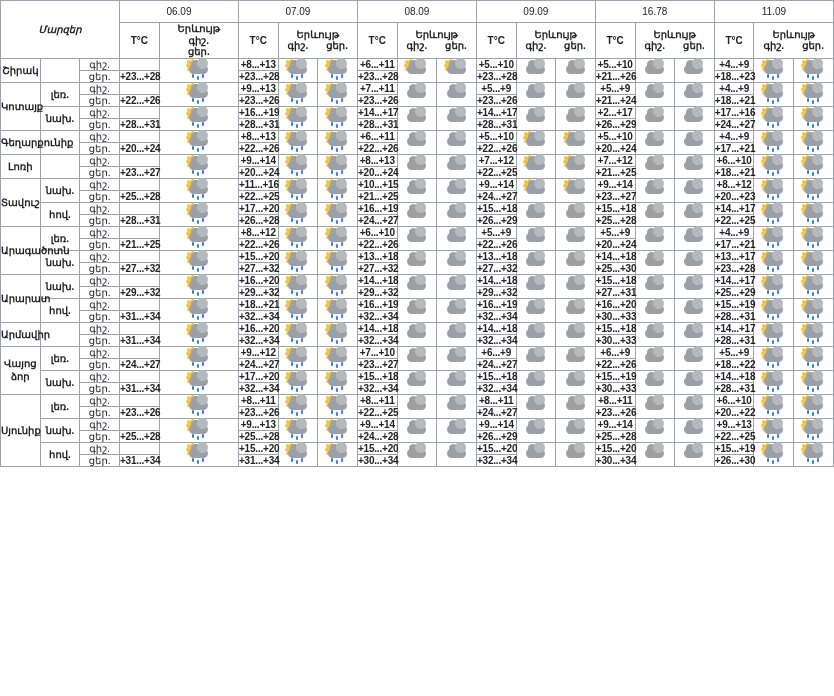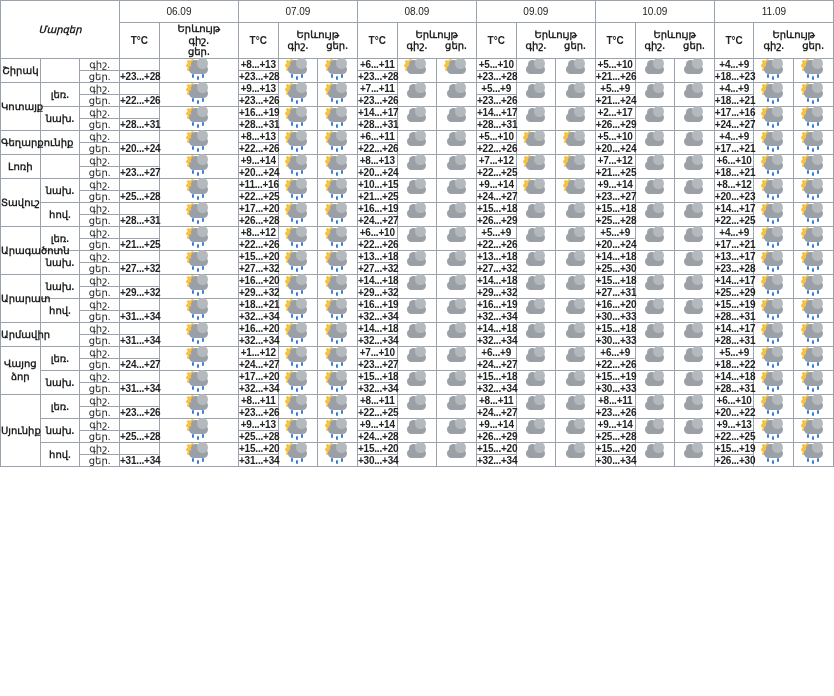--- a/index.html
+++ b/index.html
@@ -146,21 +146,21 @@
 <body>
 
 <table class="wx">
   <thead>
     <tr>
       <th class="hdr-marz" rowspan="2" colspan="3">Մարզեր</th>
       <th class="hdr-date" colspan="3">06.09</th>
       <th class="hdr-date" colspan="3">07.09</th>
       <th class="hdr-date" colspan="3">08.09</th>
       <th class="hdr-date" colspan="3">09.09</th>
-      <th class="hdr-date" colspan="3">10.09</th>
+      <th class="hdr-date" colspan="3">16.78</th>
       <th class="hdr-date" colspan="3">11.09</th>
     </tr>
     <tr>
 
       <th class="hdr-sub">T°C</th>
       <th class="hdr-sub" colspan="2">
         <div>Երևույթ</div>
         <div>գիշ.</div>
         <div>ցեր.</div>
       </th>
@@ -579,21 +579,21 @@
         <td class="tval">+32...+34</td>
         <td class="tval">+30...+33</td>
         <td class="tval">+28...+31</td>
       </tr>
       <tr>
         <td class="marz-name" rowspan="4">Վայոց ձոր</td>
         <td class="sub-name" rowspan="2">լեռ.</td>
         <td class="rowlab">գիշ.</td>
         <td class="tval"></td>
         <td class="icon cw" colspan="2" rowspan="2"><span class="ico"><span class="sun"></span><span class="cloud"></span><span class="rain"><i></i><i></i><i></i></span></span></td>
-        <td class="tval">+1...+12</td>
+        <td class="tval">+9...+12</td>
         <td class="icon cw" rowspan="2"><span class="ico"><span class="sun"></span><span class="cloud"></span><span class="rain"><i></i><i></i><i></i></span></span></td>
         <td class="icon cw" rowspan="2"><span class="ico"><span class="sun"></span><span class="cloud"></span><span class="rain"><i></i><i></i><i></i></span></span></td>
         <td class="tval">+7...+10</td>
         <td class="icon cw" rowspan="2"><span class="ico"><span class="cloud"></span></span></td>
         <td class="icon cw" rowspan="2"><span class="ico"><span class="cloud"></span></span></td>
         <td class="tval">+6...+9</td>
         <td class="icon cw" rowspan="2"><span class="ico"><span class="cloud"></span></span></td>
         <td class="icon cw" rowspan="2"><span class="ico"><span class="cloud"></span></span></td>
         <td class="tval">+6...+9</td>
         <td class="icon cw" rowspan="2"><span class="ico"><span class="cloud"></span></span></td>

